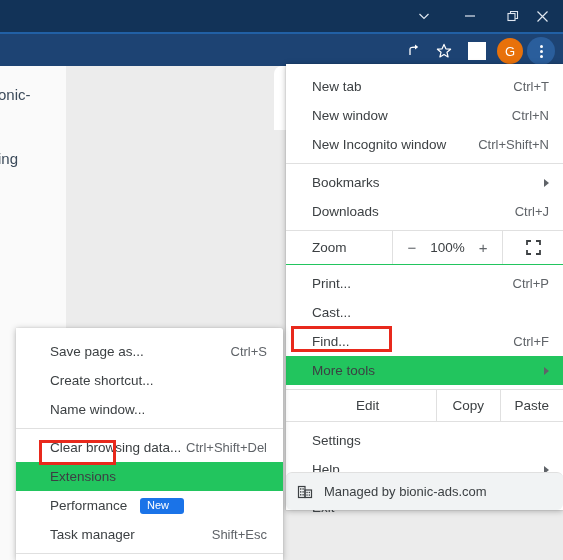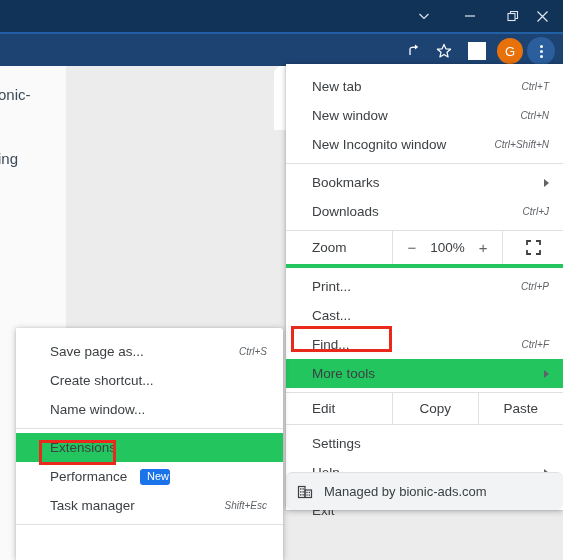--- a/index.html
+++ b/index.html
@@ -135,22 +135,21 @@
     color: #3c4043;
     font-size: 13.5px;
     white-space: nowrap;
     font-family: "Liberation Sans", sans-serif;
   }
   .mi .label { position: absolute; }
   .mi .shortcut {
     position: absolute;
     right: 14px;
     color: #5f6368;
-    font-size: 10px;
-    font-style: italic;
+    font-size: 13px;
   }
   .mi .arrow {
     position: absolute;
     right: 14px;
     width: 0; height: 0;
     border-left: 5px solid #5f6368;
     border-top: 4px solid transparent;
     border-bottom: 4px solid transparent;
   }
   .menu-main .mi .label { left: 26px; }
@@ -165,21 +164,21 @@
     margin: 4px 0;
   }
 
   
   .zoom-row {
     position: relative;
     height: 33px;
     display: flex;
     align-items: stretch;
     border-top: 1px solid #e0e0e0;
-    border-bottom: 4px solid #22c55e;
+    border-bottom: 1px solid #22c55e;
   }
   .zoom-label {
     width: 106px;
     display: flex; align-items: center;
     padding-left: 26px;
     box-sizing: border-box;
     font-size: 13.5px;
     color: #3c4043;
   }
   .zoom-ctrls {
@@ -200,20 +199,21 @@
   }
 
   
   .edit-row {
     position: relative;
     height: 31px;
     display: flex;
     align-items: stretch;
     border-top: 1px solid #e0e0e0;
     border-bottom: 1px solid #e0e0e0;
+    padding-left: 44px;
   }
   .edit-cell {
     display: flex;
     align-items: center;
     justify-content: center;
     font-size: 13.5px;
     color: #3c4043;
     border-left: 1px solid #e0e0e0;
   }
   .edit-cell.first {
@@ -241,21 +241,21 @@
   .managed .m-icon { margin-left: 10px; width: 18px; height: 18px; display: flex; align-items: center; justify-content: center; }
   .managed .m-text { margin-left: 10px; font-size: 13px; color: #3c4043; }
 
   
   .badge-new {
     position: absolute;
     left: 124px;
     background: #1a73e8;
     color: #ffffff;
     font-size: 11px;
-    padding: 2px 1px 3px 7px;
+    padding: 2px 15px 3px 7px;
     border-radius: 3px;
     font-family: "Liberation Sans", sans-serif;
     line-height: 1;
   }
 
   
   .redbox {
     position: absolute;
     border: 3px solid #e8291c;
     box-sizing: border-box;
@@ -448,20 +448,24 @@
     </div>
     <div class="mi">
       <span class="label">Create shortcut...</span>
     </div>
     <div class="mi">
       <span class="label">Name window...</span>
     </div>
 
     <div class="sep"></div>
 
+    <div class="mi">
+      <span class="label">Clear browsing data...</span>
+      <span class="shortcut">Ctrl+Shift+Del</span>
+    </div>
     <div class="mi hovered">
       <span class="label">Extensions</span>
     </div>
     <div class="mi">
       <span class="label">Performance</span>
       <span class="badge-new">New</span>
     </div>
     <div class="mi">
       <span class="label">Task manager</span>
       <span class="shortcut">Shift+Esc</span>

